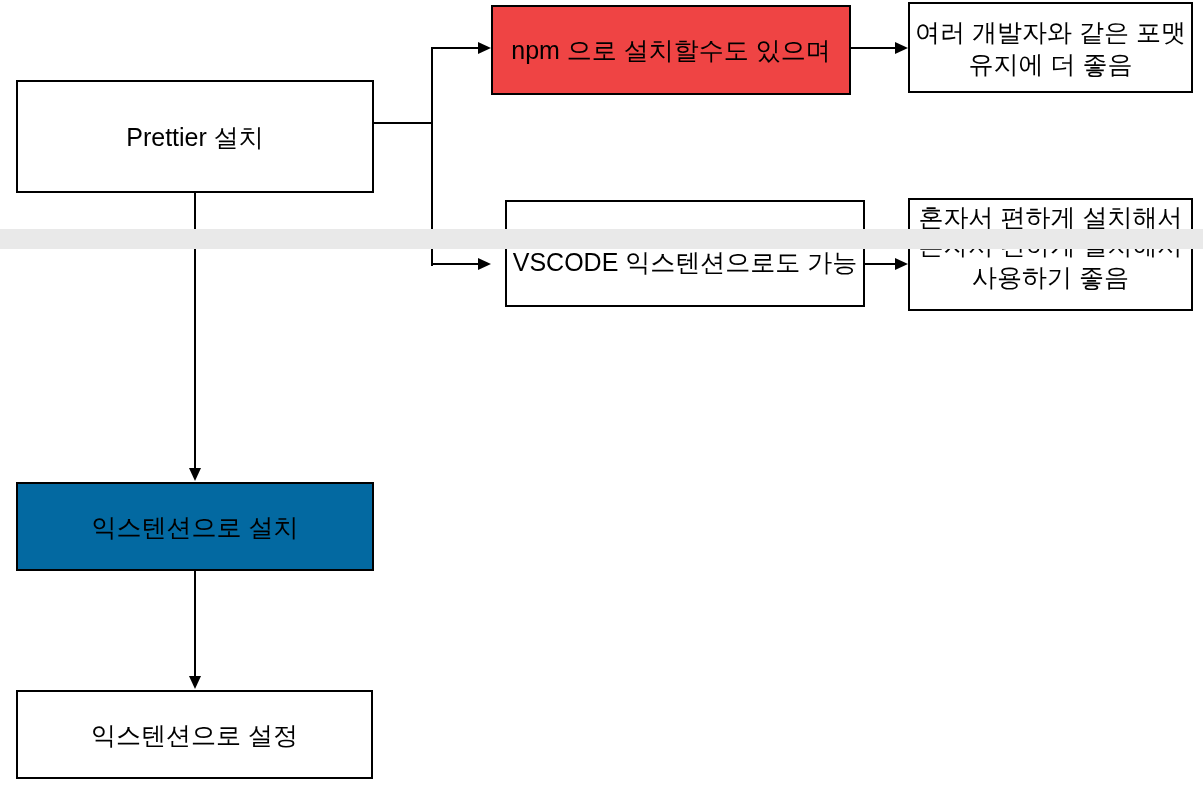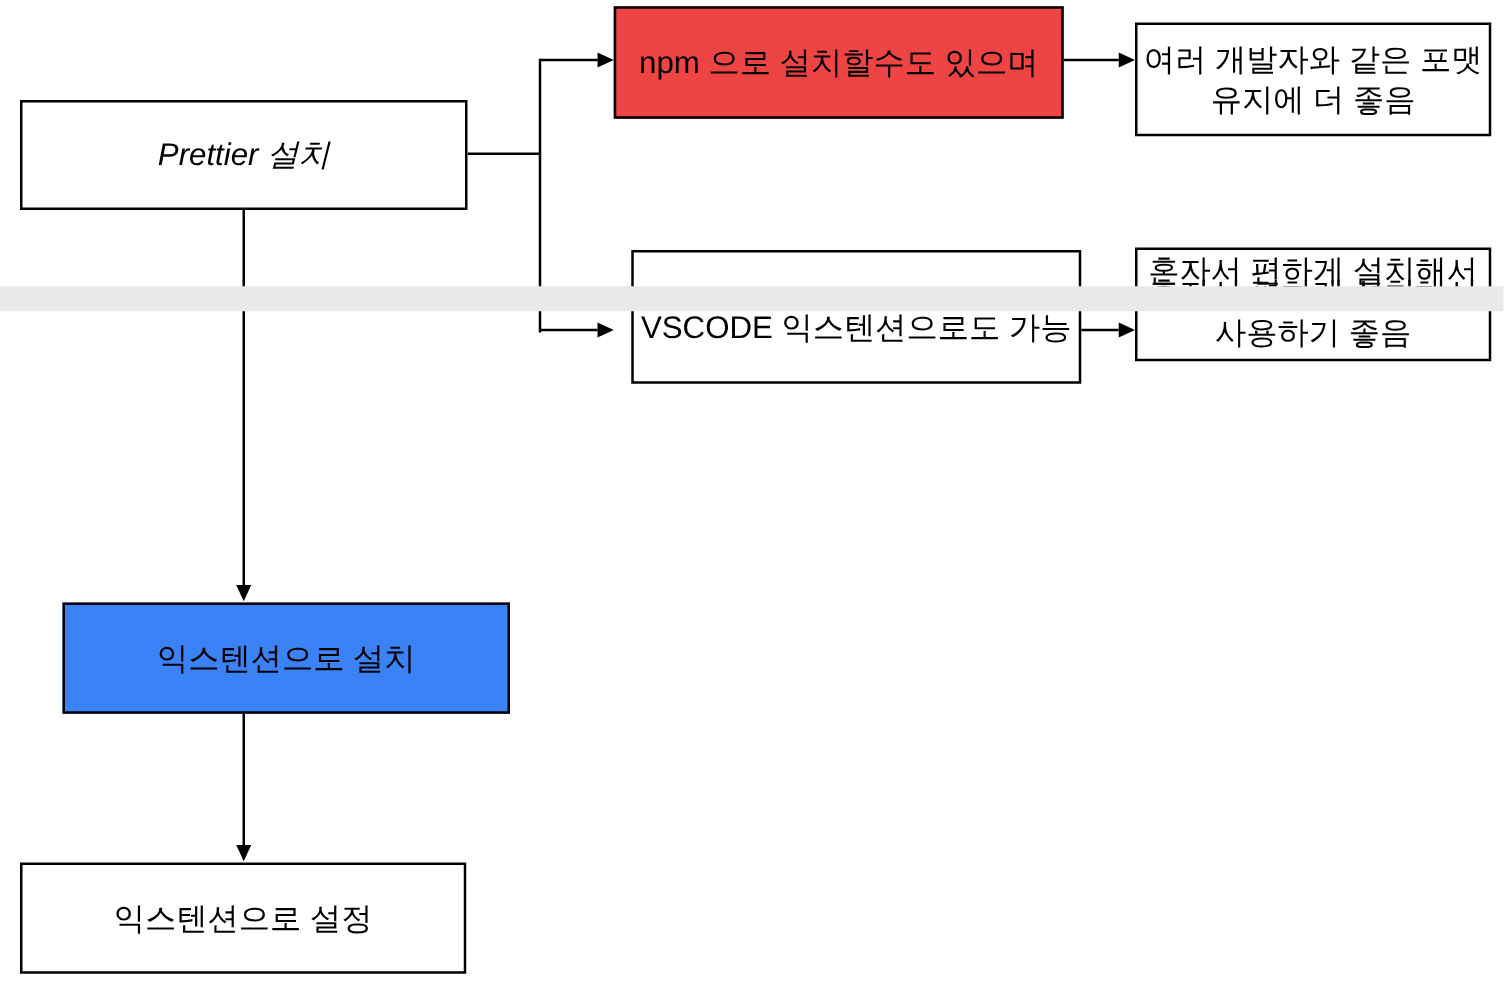--- a/index.html
+++ b/index.html
@@ -8,25 +8,25 @@
     font-family:"Liberation Sans","DejaVu Sans",sans-serif;
     font-size:25px;color:#000;
   }
   
   .node{
     position:absolute;background:#ffffff;border:2px solid #000;box-sizing:border-box;
     display:flex;align-items:center;justify-content:center;text-align:center;
     z-index:2;
   }
   .label{white-space:pre-line;line-height:32px;}
-  #n-prettier{left:16px;top:80px;width:358px;height:88px;font-style:italic;}
+  #n-prettier{left:16px;top:80px;width:358px;height:113px;}
   #n-npm{left:491px;top:5px;width:360px;height:90px;}
-  #n-format{left:908px;top:18px;width:285px;height:91px;}
+  #n-format{left:908px;top:2px;width:285px;height:91px;}
   #n-vscode{left:491px;top:200px;width:360px;height:107px;padding-top:16px;margin-left:14px;}
-  #n-alone{left:908px;top:198px;width:285px;height:91px;padding-top:13px;align-items:center;}
+  #n-alone{left:908px;top:198px;width:285px;height:113px;padding-top:13px;align-items:center;}
   #n-install{left:16px;top:482px;width:358px;height:89px;}
   #n-config{left:16px;top:690px;width:357px;height:89px;}
   
   .ghost{
     position:absolute;left:0;top:4px;width:100%;text-align:center;
     line-height:26px;white-space:nowrap;z-index:3;
   }
   
   .line{position:absolute;background:#000;z-index:1;}
   .ah{position:absolute;width:0;height:0;border-style:solid;z-index:1;}
@@ -91,21 +91,21 @@
   <div class="node" id="n-vscode" style="background: rgb(255, 255, 255); border-color: rgb(0, 0, 0);">
     <span class="label">VSCODE 익스텐션으로도 가능</span>
   </div>
 
   <div class="node" id="n-alone" style="background: rgb(255, 255, 255); border-color: rgb(0, 0, 0);">
     <span class="ghost">혼자서 편하게 설치해서</span>
     <span class="label">혼자서 편하게 설치해서
 사용하기 좋음</span>
   </div>
 
-  <div class="node" id="n-install" style="background: #3b82f6; border-color: rgb(0, 0, 0); margin-left: 34px;">
+  <div class="node" id="n-install" style="background: #0369a1; border-color: rgb(0, 0, 0);">
     <span class="label">익스텐션으로 설치</span>
   </div>
 
   <div class="node" id="n-config" style="background: rgb(255, 255, 255); border-color: rgb(0, 0, 0);">
     <span class="label">익스텐션으로 설정</span>
   </div>
 
   <div class="band" style="background: rgb(233, 233, 233);"></div>
 
 </div>

